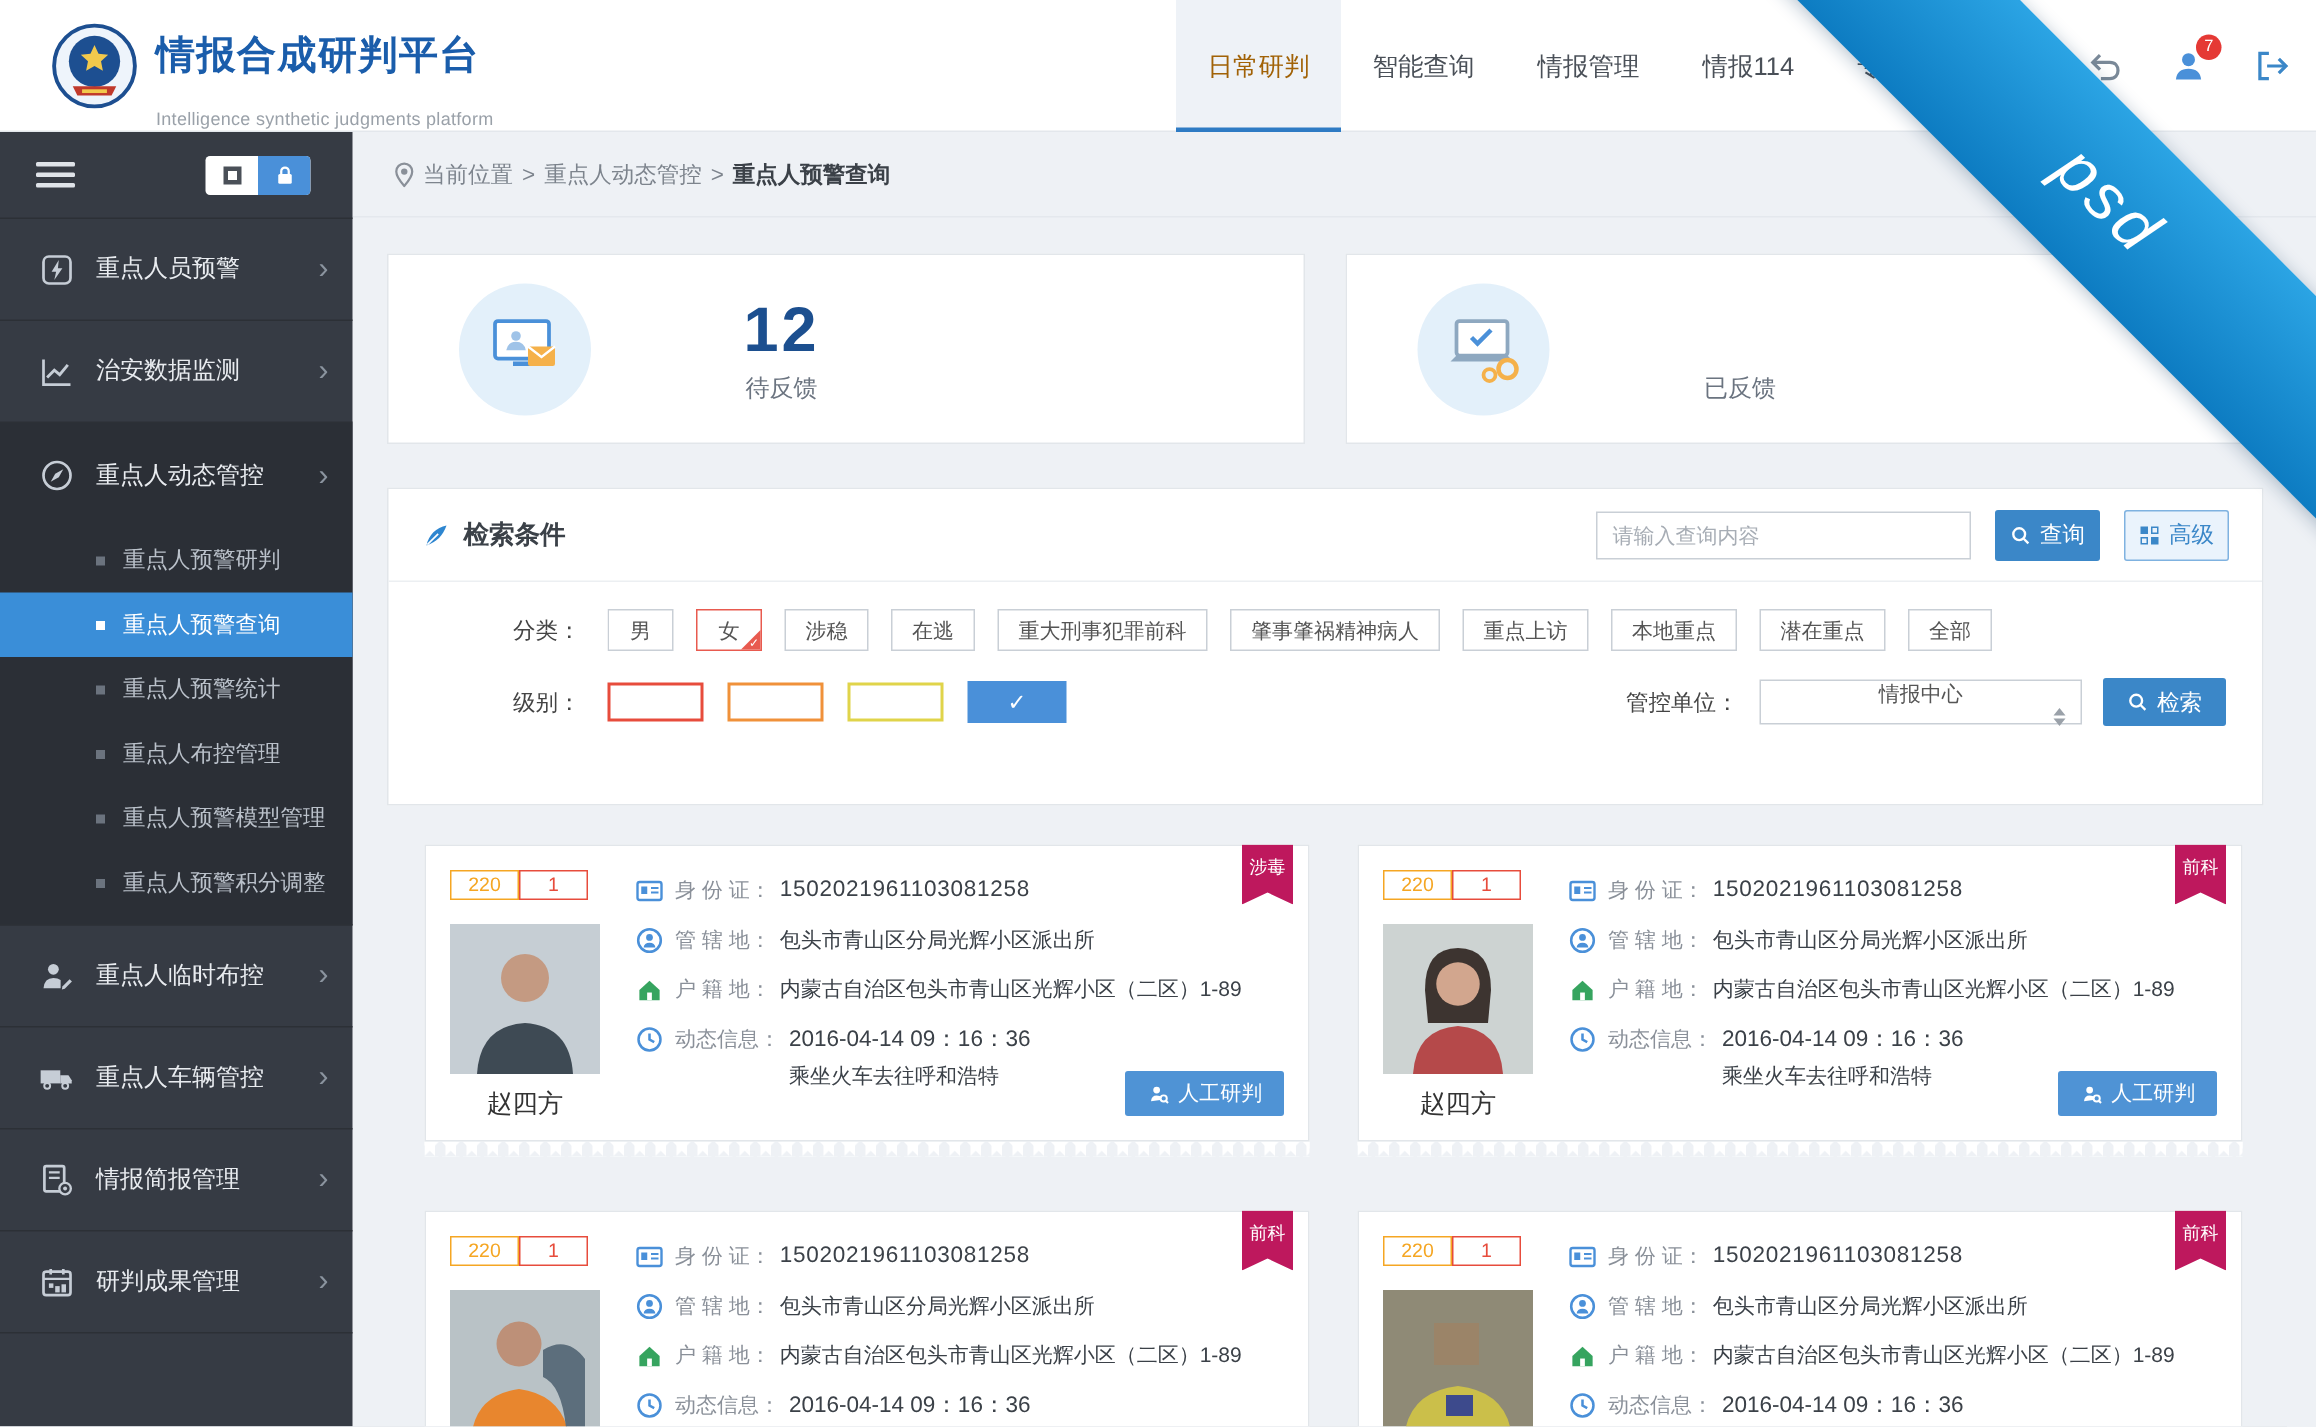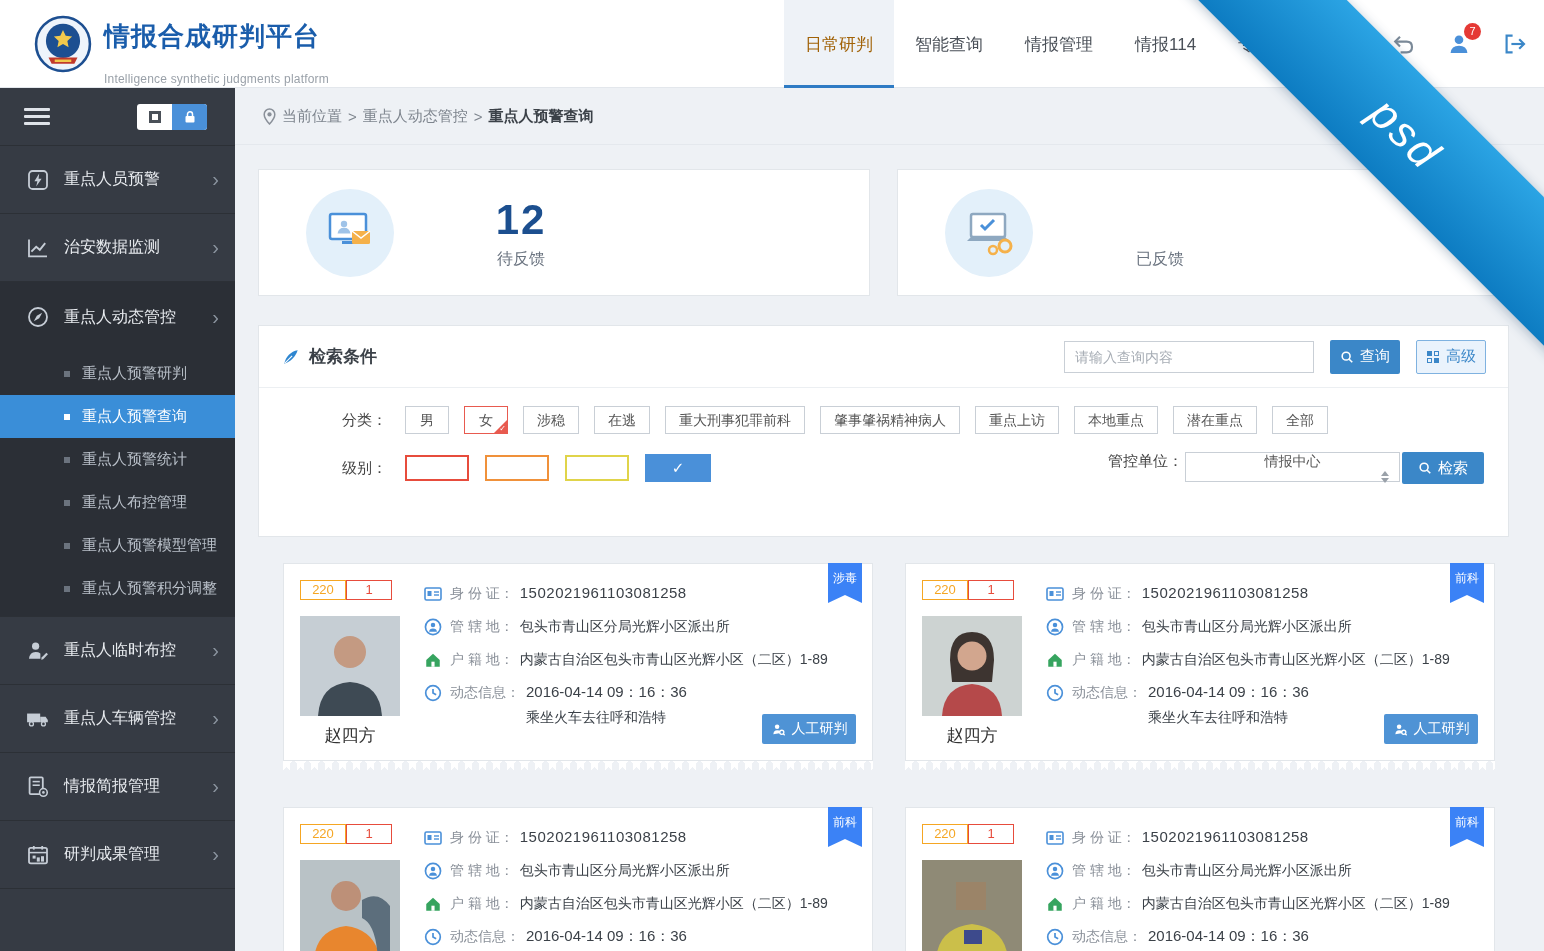--- a/index.html
+++ b/index.html
@@ -77,52 +77,52 @@
 .cat-btn{position:relative;height:28px;line-height:26px;border:1px solid #c9cfd6;background:#fff;color:#555;font-size:14px;padding:0 13px;min-width:44px;text-align:center;cursor:pointer;white-space:nowrap;}
 .cat-btn.selected{border-color:#e85a4f;}
 .cat-btn.selected::after{content:"";position:absolute;right:0;bottom:0;border-style:solid;border-width:0 0 13px 13px;border-color:transparent transparent #e85a4f transparent;}
 .cat-btn.selected::before{content:"✓";position:absolute;right:1px;bottom:-1px;z-index:1;color:#fff;font-size:8px;line-height:10px;}
 .lvl-list{display:flex;gap:16px;align-items:center;}
 .lvl-box{width:64px;height:26px;background:#fff;border:2px solid;cursor:pointer;}
 .lv0{border-color:#e74c3c;}
 .lv1{border-color:#f0913a;}
 .lv2{border-color:#e0d44a;}
 .lvl-box.filled{display:flex;align-items:center;justify-content:center;color:#fff;font-size:15px;border:none;width:66px;height:28px;background:#4a90d9;}
-.lvl-right{margin-left:auto;display:flex;align-items:flex-start;gap:2px;}
+.lvl-right{margin-left:auto;display:flex;align-items:center;gap:14px;}
 .unit-label{font-size:15px;color:#444;}
 .unit-select{width:215px;height:30px;border:1px solid #c9cfd6;display:flex;align-items:center;padding:0 10px;font-size:14px;color:#555;cursor:pointer;background:#fff;flex-direction:column;}
 .sel-arrows{margin-left:auto;display:flex;flex-direction:column;gap:2px;}
 .sel-arrows i{display:block;width:0;height:0;border-left:4px solid transparent;border-right:4px solid transparent;}
 .arr-up{border-bottom:5px solid #9aa1a9;}
 .arr-down{border-top:5px solid #9aa1a9;}
 .btn-search{width:82px;height:32px;background:#3b87c8;color:#fff;}
 
 
 .cards{position:absolute;left:48px;right:49px;top:475px;display:grid;grid-template-columns:1fr 1fr;column-gap:32px;row-gap:36px;}
 .card-wrap{position:relative;}
 .person-card{position:relative;background:#fff;border:1px solid #e2e6ea;height:198px;}
 .zigzag{height:10px;background:linear-gradient(135deg,#fff 7px,transparent 0) 0 0/14px 10px repeat-x,linear-gradient(-135deg,#fff 7px,transparent 0) 7px 0/14px 10px repeat-x;}
 .badges{position:absolute;left:16px;top:16px;display:flex;gap:0;}
 .badge-box{width:46px;height:20px;line-height:18px;text-align:center;font-size:13px;border:1px solid;}
 .badge-orange{color:#f5a623;border-color:#f5a623;}
 .badge-red{color:#e74c3c;border-color:#e74c3c;}
-.corner-ribbon{position:absolute;top:-1px;right:10px;width:34px;height:40px;background:#3b82f6;color:#fff;font-size:12px;text-align:center;padding-top:7px;clip-path:polygon(0 0,100% 0,100% 100%,50% 80%,0 100%);z-index:2;}
+.corner-ribbon{position:absolute;top:-1px;right:10px;width:34px;height:40px;background:#be185d;color:#fff;font-size:12px;text-align:center;padding-top:7px;clip-path:polygon(0 0,100% 0,100% 100%,50% 80%,0 100%);z-index:2;}
 .photo{position:absolute;left:16px;top:52px;width:100px;height:100px;overflow:hidden;}
 .photo svg{width:100%;height:100%;display:block;}
 .p-name{position:absolute;left:16px;top:160px;width:100px;text-align:center;font-size:17px;color:#333;}
 .info{position:absolute;left:140px;top:20px;right:14px;}
 .info-row{display:flex;align-items:flex-start;margin-bottom:14px;}
 .row-icon{width:18px;height:18px;flex:none;margin-top:1px;}
 .row-icon svg{width:100%;height:100%;}
 .info-label{font-size:14px;color:#8a9099;margin:1px 6px 0 8px;white-space:nowrap;flex:none;}
 .info-value{font-size:14px;color:#3b4148;margin-top:1px;}
 .idnum{font-size:15px;letter-spacing:.5px;margin-top:0;}
 .dyn-time{font-size:15px;color:#3b4148;}
 .dyn-desc{font-size:14px;color:#3b4148;margin-top:7px;}
-.btn-manual{position:absolute;right:16px;bottom:16px;width:94px;height:30px;background:#4f93d5;color:#fff;display:flex;align-items:center;justify-content:center;gap:6px;font-size:14px;cursor:pointer;border-radius:2px;z-index:3;}
+.btn-manual{position:absolute;right:16px;bottom:16px;width:106px;height:30px;background:#4f93d5;color:#fff;display:flex;align-items:center;justify-content:center;gap:6px;font-size:14px;cursor:pointer;border-radius:2px;z-index:3;}
 .btn-manual svg{width:15px;height:15px;}
 
 
 .psd-ribbon{position:absolute;left:1086px;top:81px;width:640px;height:105px;background:linear-gradient(180deg,#2ba4e4,#0d7cc2);transform:rotate(45deg);z-index:60;display:flex;align-items:center;justify-content:center;box-shadow:0 2px 12px rgba(20,60,100,.3);}
 .psd-text{color:#fff;font-size:44px;font-style:italic;letter-spacing:3px;}
 </style>
 </head>
 <body>
 
 <div class="screen">

